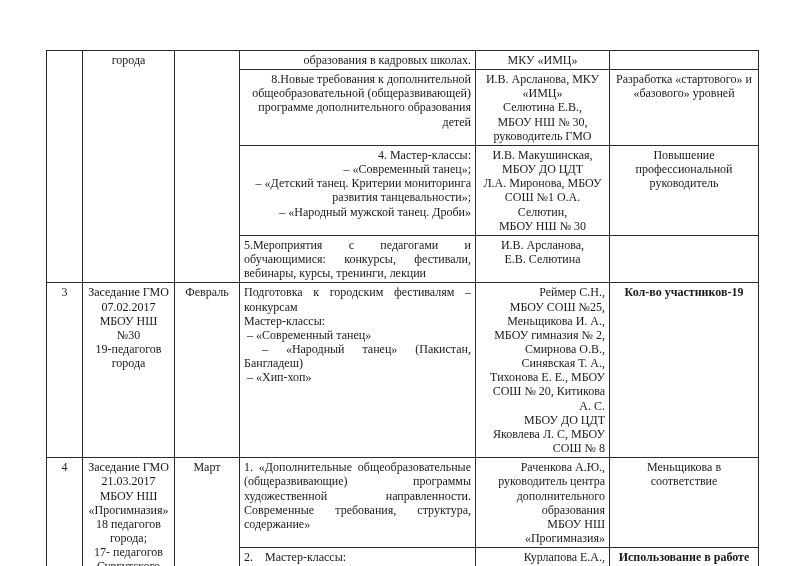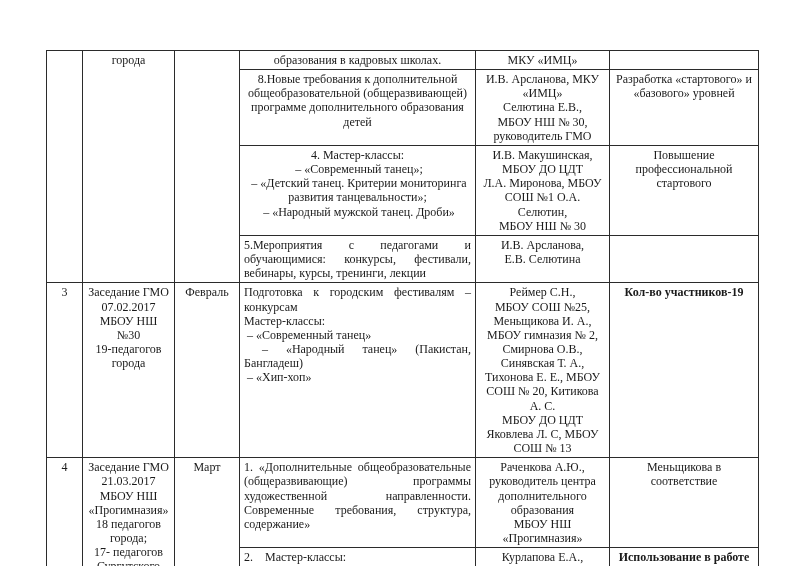--- a/index.html
+++ b/index.html
@@ -41,21 +41,21 @@
   
   col.c-num    { width: 36px; }
   col.c-event  { width: 92px; }
   col.c-month  { width: 65px; }
   col.c-content{ width: 236px; }
   col.c-who    { width: 134px; }
   col.c-result { width: 149px; }
 
   .ctr   { text-align: center; }
   .just  { text-align: justify; }
-  .left  { text-align: center; }
+  .left  { text-align: right; }
   .bold  { font-weight: bold; }
 </style>
 </head>
 <body>
 
 <div class="page">
   <div class="table-wrap">
     <table class="doc-table">
       <colgroup>
         <col class="c-num">
@@ -88,21 +88,21 @@
         <tr>
           <td class="left" style="height: 56px; white-space: pre-wrap;">4. Мастер-классы:
  – «Современный танец»;
  – «Детский танец. Критерии мониторинга развития танцевальности»;
  – «Народный мужской танец. Дроби»</td>
           <td class="ctr" style="white-space: pre-wrap; margin-top: 32px;">И.В. Макушинская,
 МБОУ ДО ЦДТ
 Л.А. Миронова, МБОУ
 СОШ №1 О.А. Селютин,
 МБОУ НШ № 30</td>
-          <td class="ctr" style="white-space: pre-wrap;">Повышение профессиональной стартового</td>
+          <td class="ctr" style="white-space: pre-wrap;">Повышение профессиональной руководитель</td>
         </tr>
 
         <tr>
           <td class="just" style="height: 40px; white-space: pre-wrap;">5.Мероприятия с педагогами и обучающимися: конкурсы, фестивали, вебинары, курсы, тренинги, лекции</td>
           <td class="ctr" style="white-space: pre-wrap;">И.В. Арсланова,
 Е.В. Селютина</td>
           <td class="ctr" style="white-space: pre-wrap;"></td>
         </tr>
 
         <tr>
@@ -115,21 +115,21 @@
           <td class="ctr" style="white-space: pre-wrap;">Февраль</td>
           <td class="just" style="white-space: pre-wrap;">Подготовка к городским фестивалям – конкурсам
 Мастер-классы:
  – «Современный танец»
  – «Народный танец» (Пакистан, Бангладеш)
  – «Хип-хоп»</td>
           <td class="left" style="white-space: pre-wrap;">Реймер С.Н.,
 МБОУ СОШ №25,
 Меньщикова И. А., МБОУ гимназия № 2, Смирнова О.В., Синявская Т. А., Тихонова Е. Е., МБОУ СОШ № 20, Китикова А. С.
 МБОУ ДО ЦДТ
-Яковлева Л. С, МБОУ СОШ № 13</td>
+Яковлева Л. С, МБОУ СОШ № 8</td>
           <td class="ctr bold" style="white-space: pre-wrap;">Кол-во участников-19</td>
         </tr>
 
         <tr>
           <td rowspan="2" class="ctr" style="white-space: pre-wrap;">4</td>
           <td rowspan="2" class="ctr" style="white-space: pre-wrap;">Заседание ГМО
 21.03.2017
 МБОУ НШ
 «Прогимназия»
 18 педагогов

